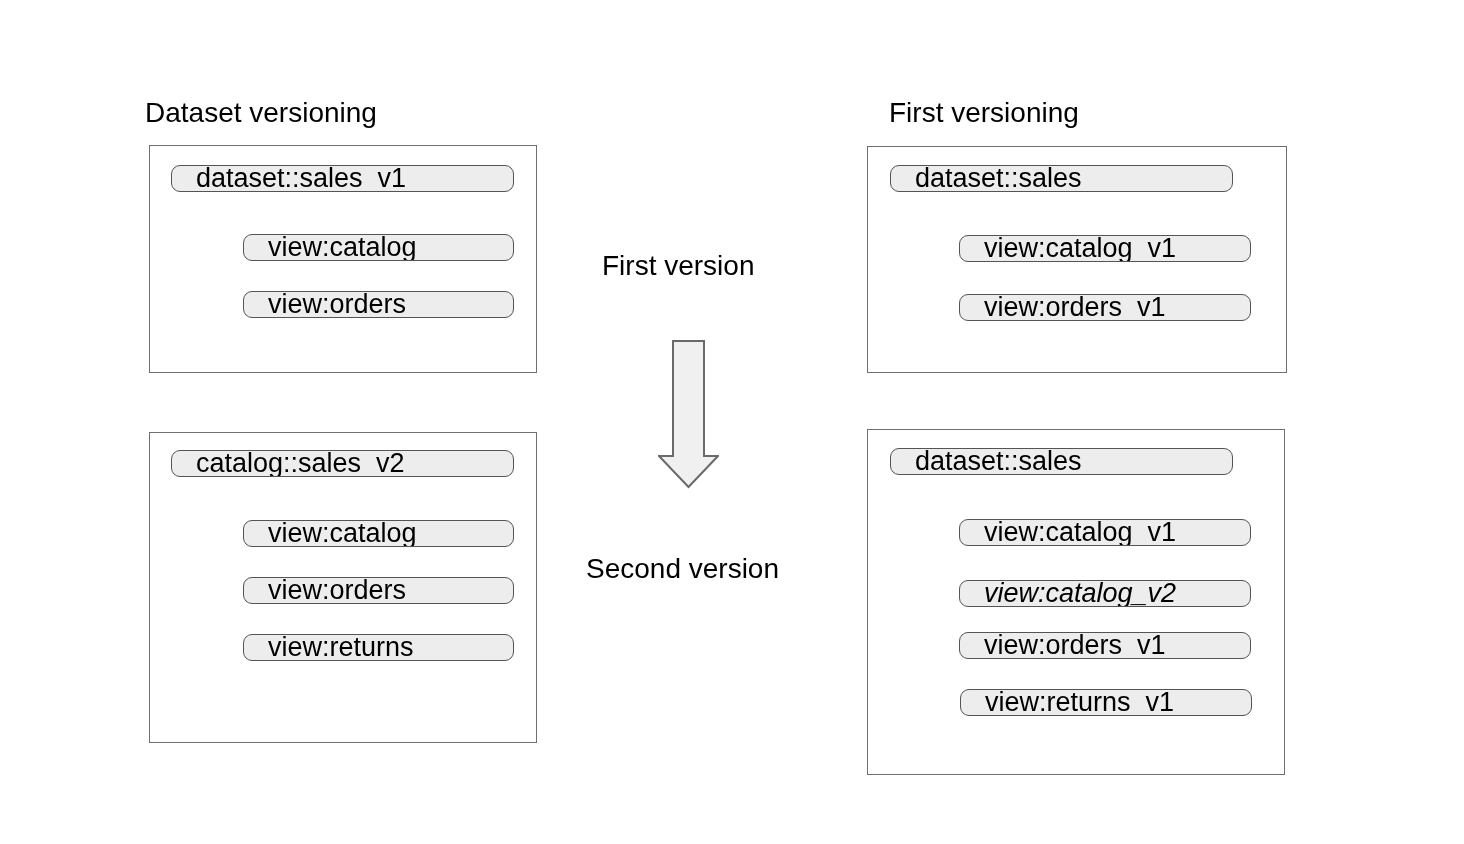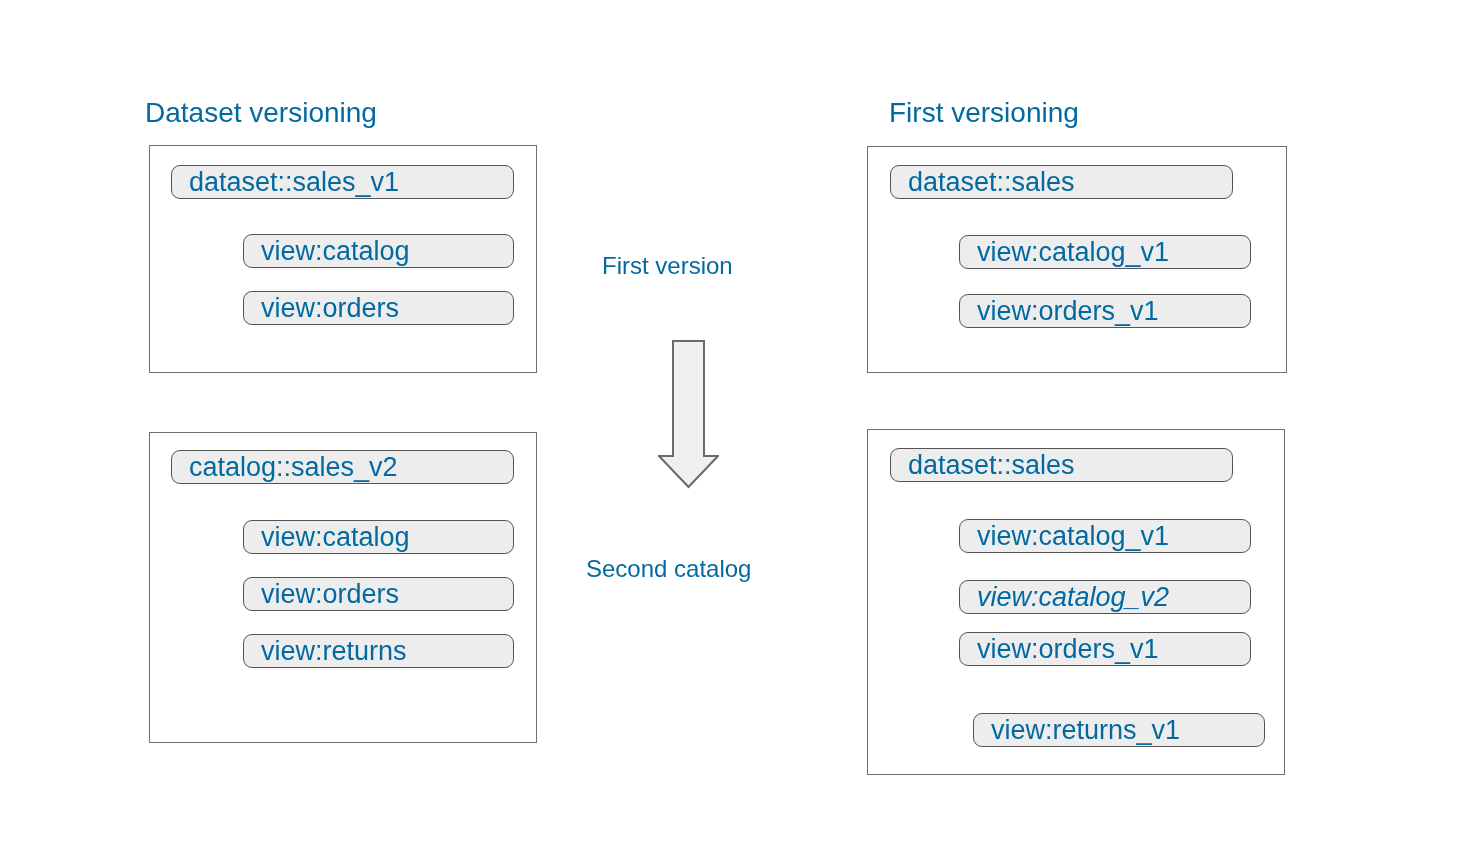--- a/index.html
+++ b/index.html
@@ -2,52 +2,52 @@
 <html><head>
 <meta charset="utf-8">
 <style>
   html, body { margin: 0; padding: 0; background: #ffffff; }
   .canvas {
     position: relative;
     width: 1464px;
     height: 844px;
     background: #ffffff;
     font-family: "Liberation Sans", sans-serif;
-    color: #0369a1;
+    color: #000000;
     overflow: hidden;
   }
   .col-title {
     position: absolute;
     font-size: 28px;
     line-height: 33px;
     white-space: nowrap;
   }
   .center-label {
     position: absolute;
-    font-size: 24px;
+    font-size: 28px;
     line-height: 33px;
     white-space: nowrap;
   }
   .group-box {
     position: absolute;
     border: 1.5px solid #6f6f6f;
     background: #ffffff;
     box-sizing: border-box;
   }
   .pill {
     position: absolute;
     box-sizing: border-box;
-    height: 34px;
+    height: 27px;
     border: 1.5px solid #545454;
     border-radius: 9px;
     background: #ededed;
     font-size: 27px;
     display: flex;
     align-items: center;
-    padding-left: 17px;
+    padding-left: 24px;
     white-space: nowrap;
     overflow: hidden;
   }
   .arrow-wrap {
     position: absolute;
     left: 658px;
     top: 340px;
     width: 61px;
     height: 149px;
   }
@@ -78,26 +78,26 @@
     <div class="pill" style="left:93px; top:87px; width:271px;">view:catalog</div>
     <div class="pill" style="left:93px; top:144px; width:271px;">view:orders</div>
     <div class="pill" style="left:93px; top:201px; width:271px;text-align:center;">view:returns</div>
   </div>
 
   <div class="group-box" style="left:867px; top:429px; width:418px; height:346px;">
     <div class="pill" style="left:22px; top:18px; width:343px;">dataset::sales</div>
     <div class="pill" style="left:91px; top:89px; width:292px;">view:catalog_v1</div>
     <div class="pill" style="left:91px; top:150px; width:292px;font-style:italic;">view:catalog_v2</div>
     <div class="pill" style="left:91px; top:202px; width:292px;">view:orders_v1</div>
-    <div class="pill" style="left:105px; top:259px; width:292px;margin-top:24px;">view:returns_v1</div>
+    <div class="pill" style="left:92px; top:259px; width:292px;">view:returns_v1</div>
   </div>
 
   <div class="center-label" style="left:602px; top:249px;">First version</div>
 
   <div class="arrow-wrap">
     <svg width="61" height="149" viewBox="0 0 61 149" xmlns="http://www.w3.org/2000/svg">
       <polygon points="15,1 46,1 46,116 60,116 30.5,147 1,116 15,116" fill="#f0f0f0" stroke="#6a6a6a" stroke-width="2" stroke-linejoin="miter"></polygon>
     </svg>
   </div>
 
-  <div class="center-label" style="left:586px; top:552px;">Second catalog</div>
+  <div class="center-label" style="left:586px; top:552px;">Second version</div>
 
 </div>
 
 </body></html>

